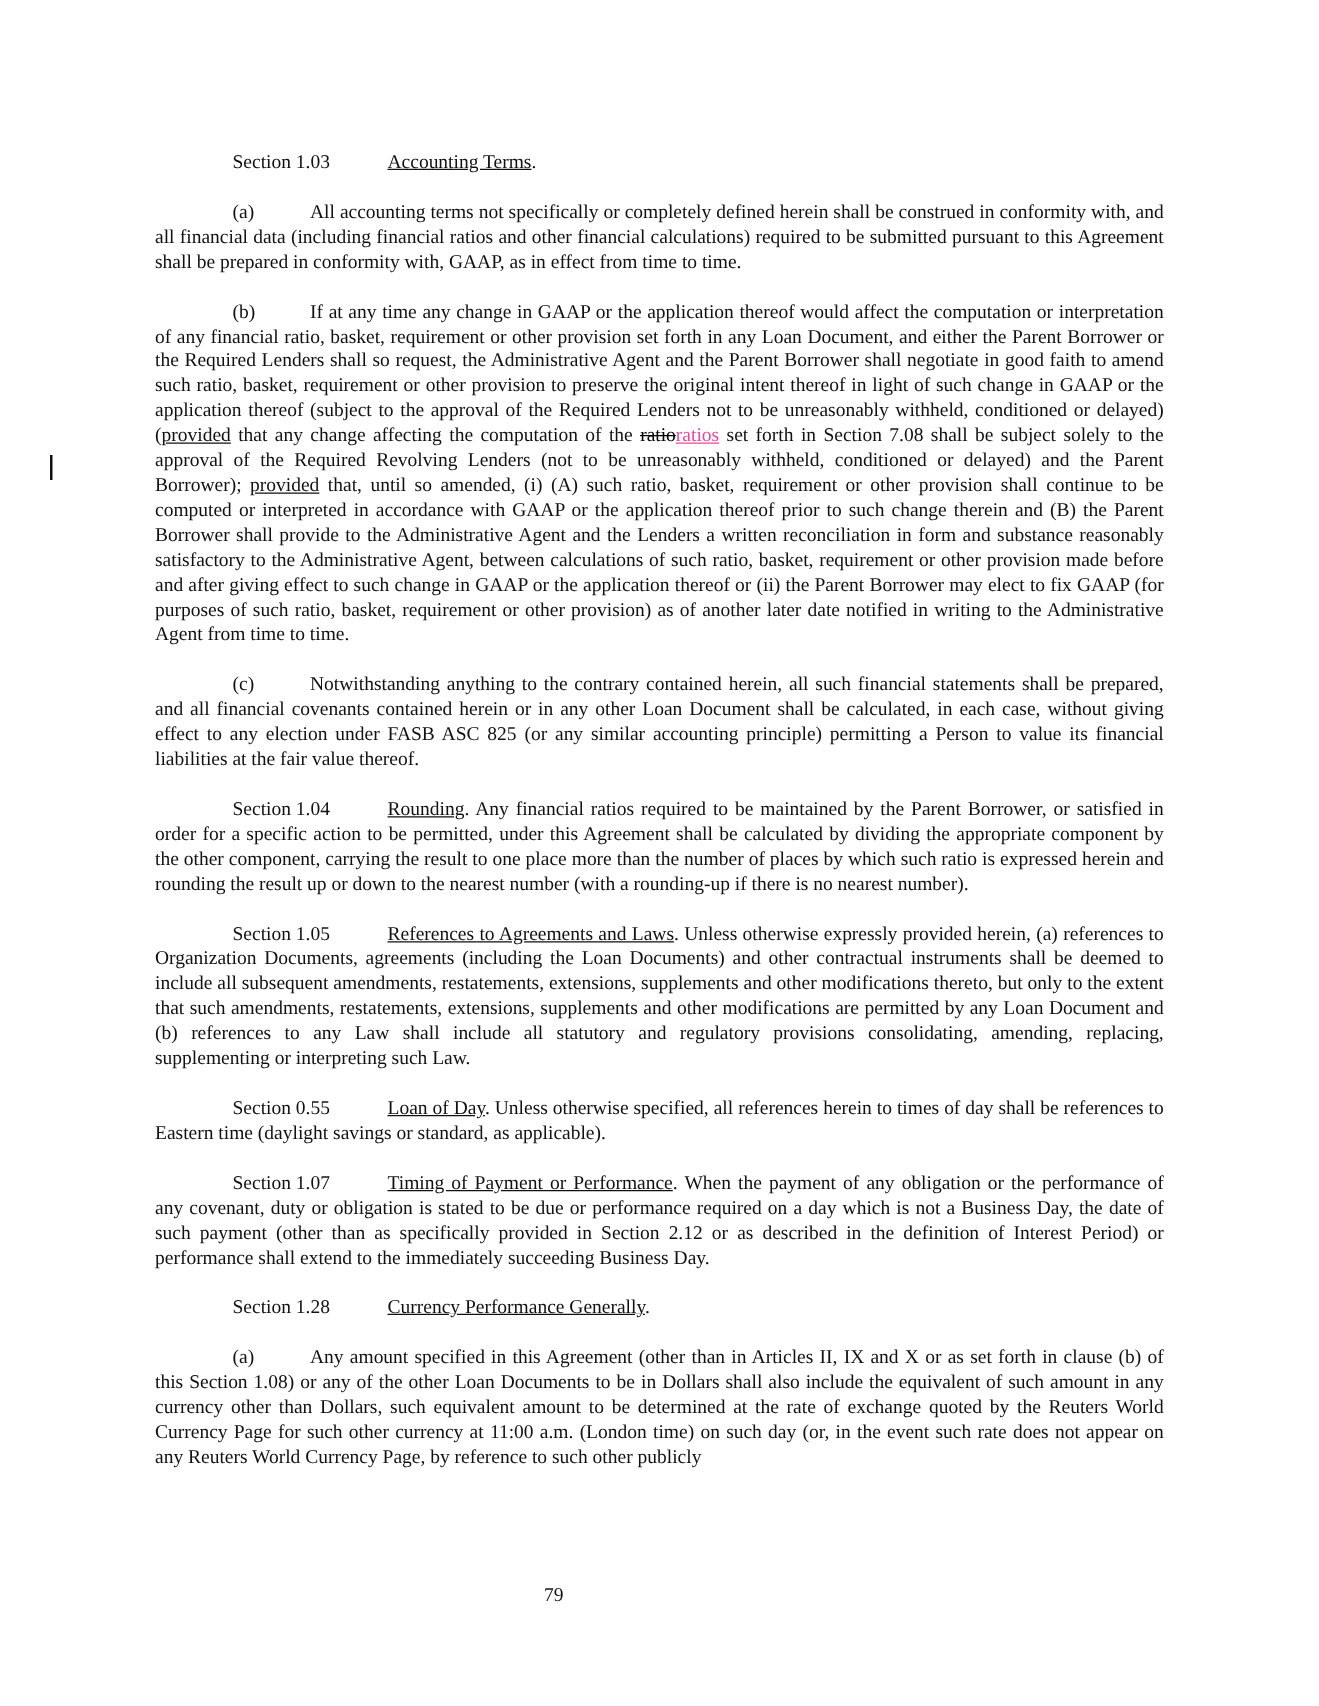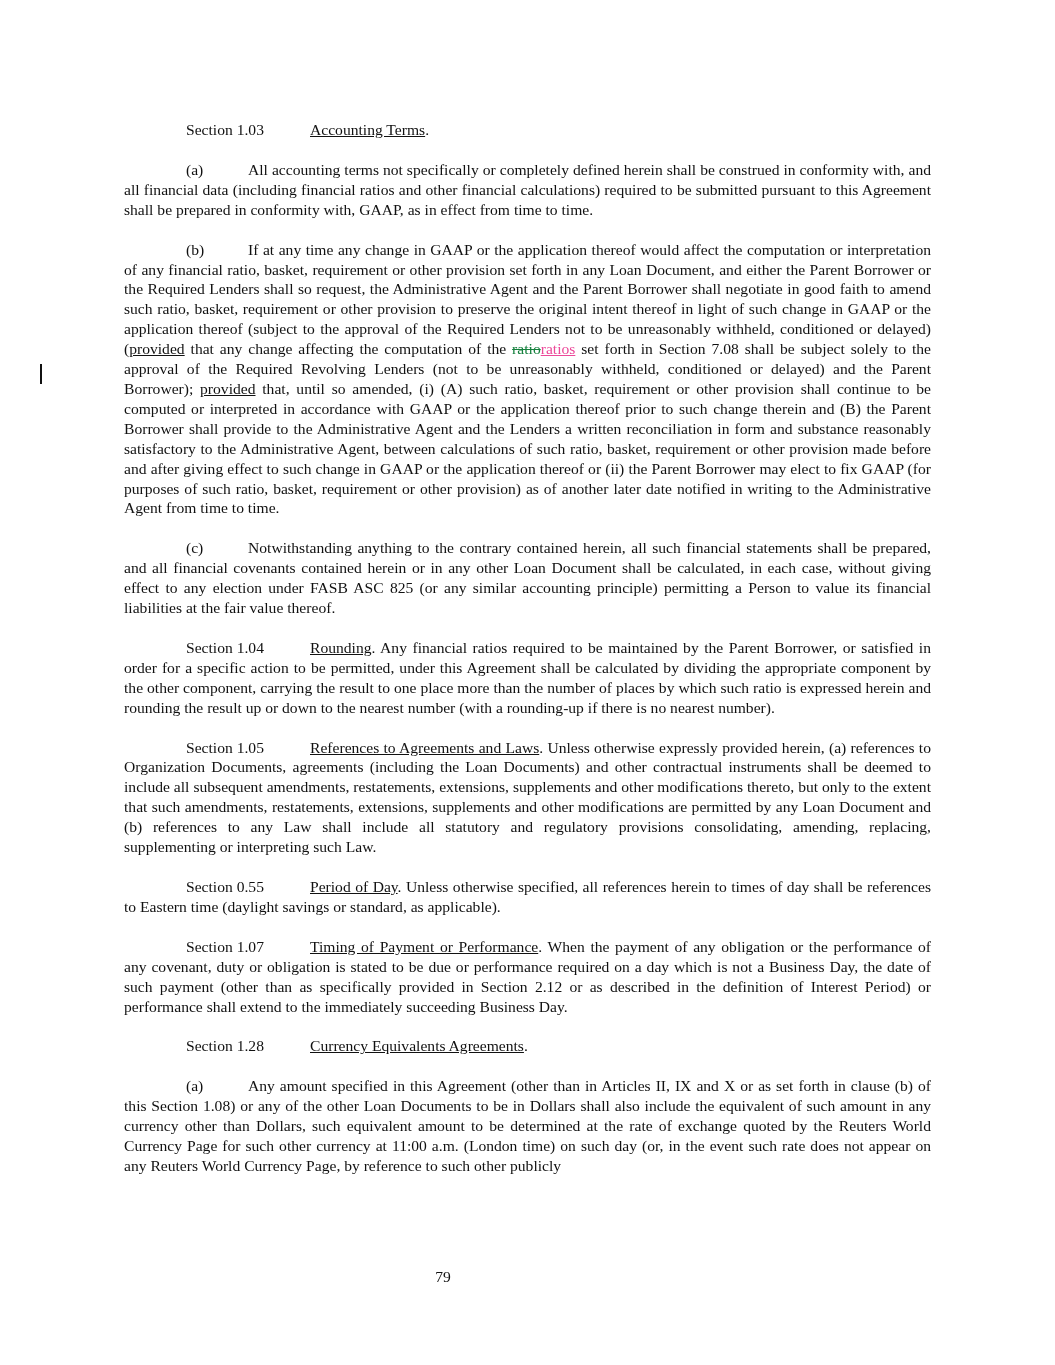--- a/index.html
+++ b/index.html
@@ -34,21 +34,21 @@
       width: 124px;
       text-indent: 0;
     }
     .sub-label {
       display: inline-block;
       width: 62px;
       text-indent: 0;
     }
     .u { text-decoration: underline; }
     .del {
-      color: #15803d;
+      color: #000000;
       text-decoration: line-through;
     }
     .ins {
       color: #ec4899;
       text-decoration: underline;
     }
     .change-bar {
       position: absolute;
       left: 40px;
       top: 364px;
@@ -83,25 +83,25 @@
 
   <p class="para"><span class="sub-label">(c)</span><span>Notwithstanding anything to the contrary contained herein, all such financial statements shall be prepared, and all financial covenants contained herein or in any other Loan Document shall be calculated, in each case, without giving effect to any election under FASB ASC 825 (or any similar accounting principle) permitting a Person to value its financial liabilities at the fair value thereof.</span></p>
   <div class="gap"></div>
 
   <p class="para"><span class="sec-label">Section 1.04</span><span class="u">Rounding</span><span>.  Any financial ratios required to be maintained by the Parent Borrower, or satisfied in order for a specific action to be permitted, under this Agreement shall be calculated by dividing the appropriate component by the other component, carrying the result to one place more than the number of places by which such ratio is expressed herein and rounding the result up or down to the nearest number (with a rounding-up if there is no nearest number).</span></p>
   <div class="gap"></div>
 
   <p class="para"><span class="sec-label">Section 1.05</span><span class="u">References to Agreements and Laws</span><span>.  Unless otherwise expressly provided herein, (a) references to Organization Documents, agreements (including the Loan Documents) and other contractual instruments shall be deemed to include all subsequent amendments, restatements, extensions, supplements and other modifications thereto, but only to the extent that such amendments, restatements, extensions, supplements and other modifications are permitted by any Loan Document and (b) references to any Law shall include all statutory and regulatory provisions consolidating, amending, replacing, supplementing or interpreting such Law.</span></p>
   <div class="gap"></div>
 
-  <p class="para"><span class="sec-label">Section 0.55</span><span class="u">Period of Day</span><span>.  Unless otherwise specified, all references herein to times of day shall be references to Eastern time (daylight savings or standard, as applicable).</span></p>
+  <p class="para"><span class="sec-label">Section 0.55</span><span class="u">Loan of Day</span><span>.  Unless otherwise specified, all references herein to times of day shall be references to Eastern time (daylight savings or standard, as applicable).</span></p>
   <div class="gap"></div>
 
   <p class="para"><span class="sec-label">Section 1.07</span><span class="u">Timing of Payment or Performance</span><span>.   When the payment of any obligation or the performance of any covenant, duty or obligation is stated to be due or performance required on a day which is not a Business Day, the date of such payment (other than as specifically provided in Section 2.12 or as described in the definition of Interest Period) or performance shall extend to the immediately succeeding Business Day.</span></p>
   <div class="gap"></div>
 
-  <p class="para"><span class="sec-label">Section 1.28</span><span class="u">Currency Equivalents Agreements</span><span>.</span></p>
+  <p class="para"><span class="sec-label">Section 1.28</span><span class="u">Currency Performance Generally</span><span>.</span></p>
   <div class="gap"></div>
 
   <p class="para"><span class="sub-label">(a)</span><span>Any amount specified in this Agreement (other than in Articles II, IX and X or as set forth in clause (b) of this Section 1.08) or any of the other Loan Documents to be in Dollars shall also include the equivalent of such amount in any currency other than Dollars, such equivalent amount to be determined at the rate of exchange quoted by the Reuters World Currency Page for such other currency at 11:00 a.m. (London time) on such day (or, in the event such rate does not appear on any Reuters World Currency Page, by reference to such other publicly</span></p>
 </div>
 
 <div class="page-number">79</div>
 
 </body></html>

